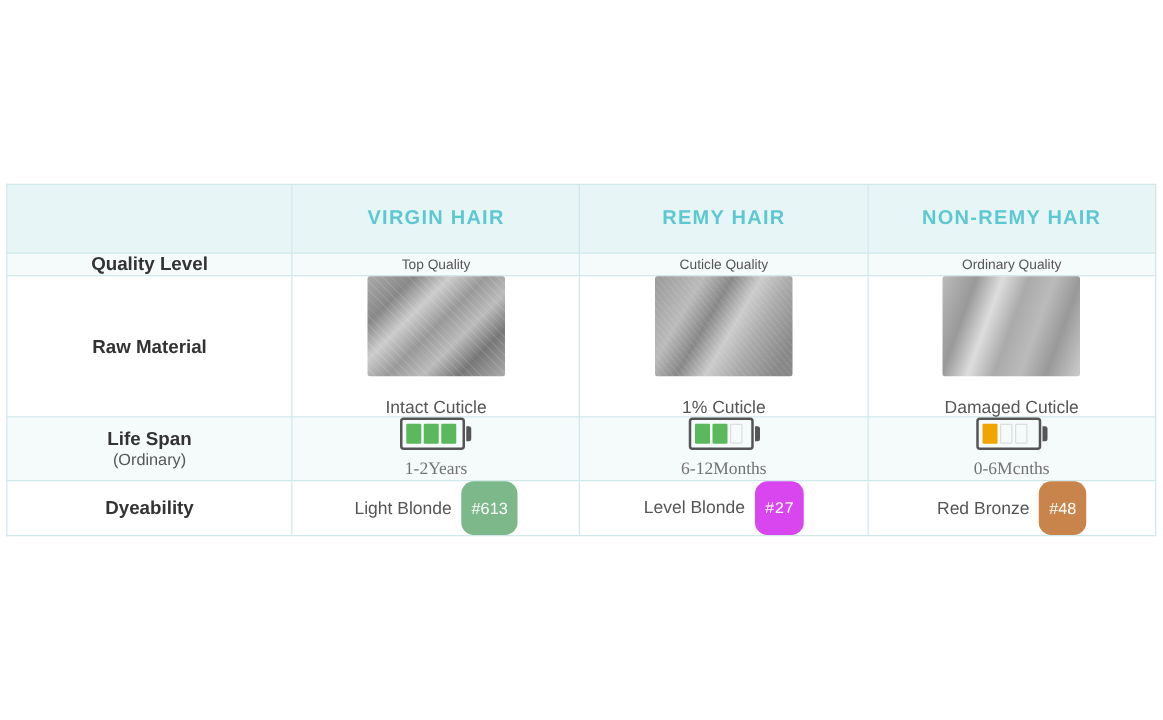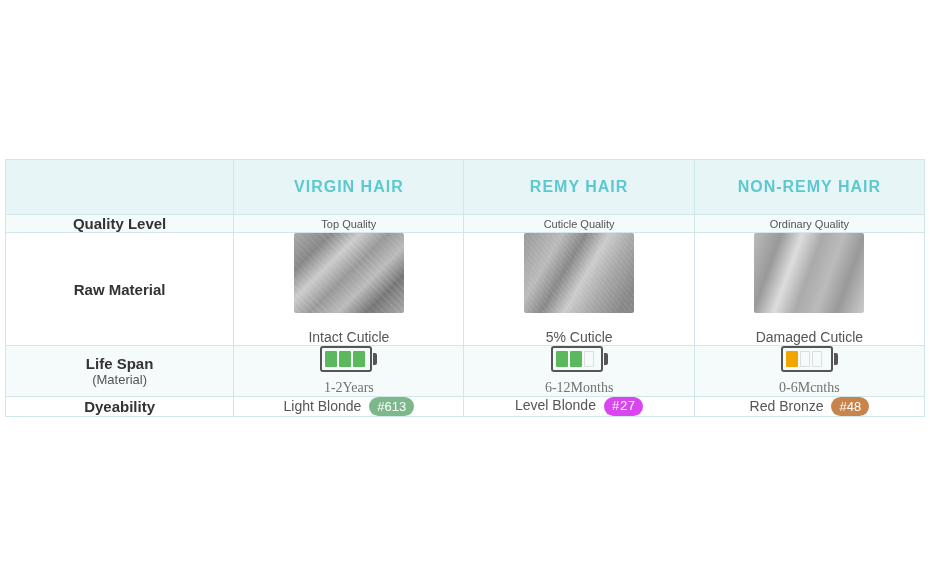--- a/index.html
+++ b/index.html
@@ -184,21 +184,21 @@
     .dye-cell {
       font-size: 14px;
       color: #555;
     }
 
     .dye-badge {
       display: inline-block;
       background: #9ac;
       color: #fff;
       border-radius: 10px;
-      padding: 2px 8px;
+      padding: 14px 8px;
       font-size: 13px;
       margin-left: 4px;
     }
 
     .badge-green { background: #7cb88a; }
     .badge-teal { background: #d946ef; font-family: Liberation Mono, monospace; }
     .badge-orange { background: #c8844a; }
 
     
     .row-alt td, .row-alt th { background: #fff; }
@@ -232,32 +232,32 @@
     </tr>
 
     <tr class="material-row row-alt">
       <td class="row-label">Raw Material</td>
       <td class="data-cell">
         <div class="material-img img-intact"></div>
         <div class="cuticle-label">Intact Cuticle</div>
       </td>
       <td class="data-cell">
         <div class="material-img img-90"></div>
-        <div class="cuticle-label">5% Cuticle</div>
+        <div class="cuticle-label">1% Cuticle</div>
       </td>
       <td class="data-cell">
         <div class="material-img img-damaged"></div>
         <div class="cuticle-label">Damaged Cuticle</div>
       </td>
     </tr>
 
     <tr class="lifespan-row row-bg">
       <td class="row-label">
         <span>Life Span</span>
-        <span class="sub-label">(Material)</span>
+        <span class="sub-label">(Ordinary)</span>
       </td>
 
       <td class="data-cell">
         <div class="battery-container">
           <div class="battery">
             <div class="battery-body">
               <div class="battery-bar bar-green"></div>
               <div class="battery-bar bar-green"></div>
               <div class="battery-bar bar-green"></div>
             </div>

